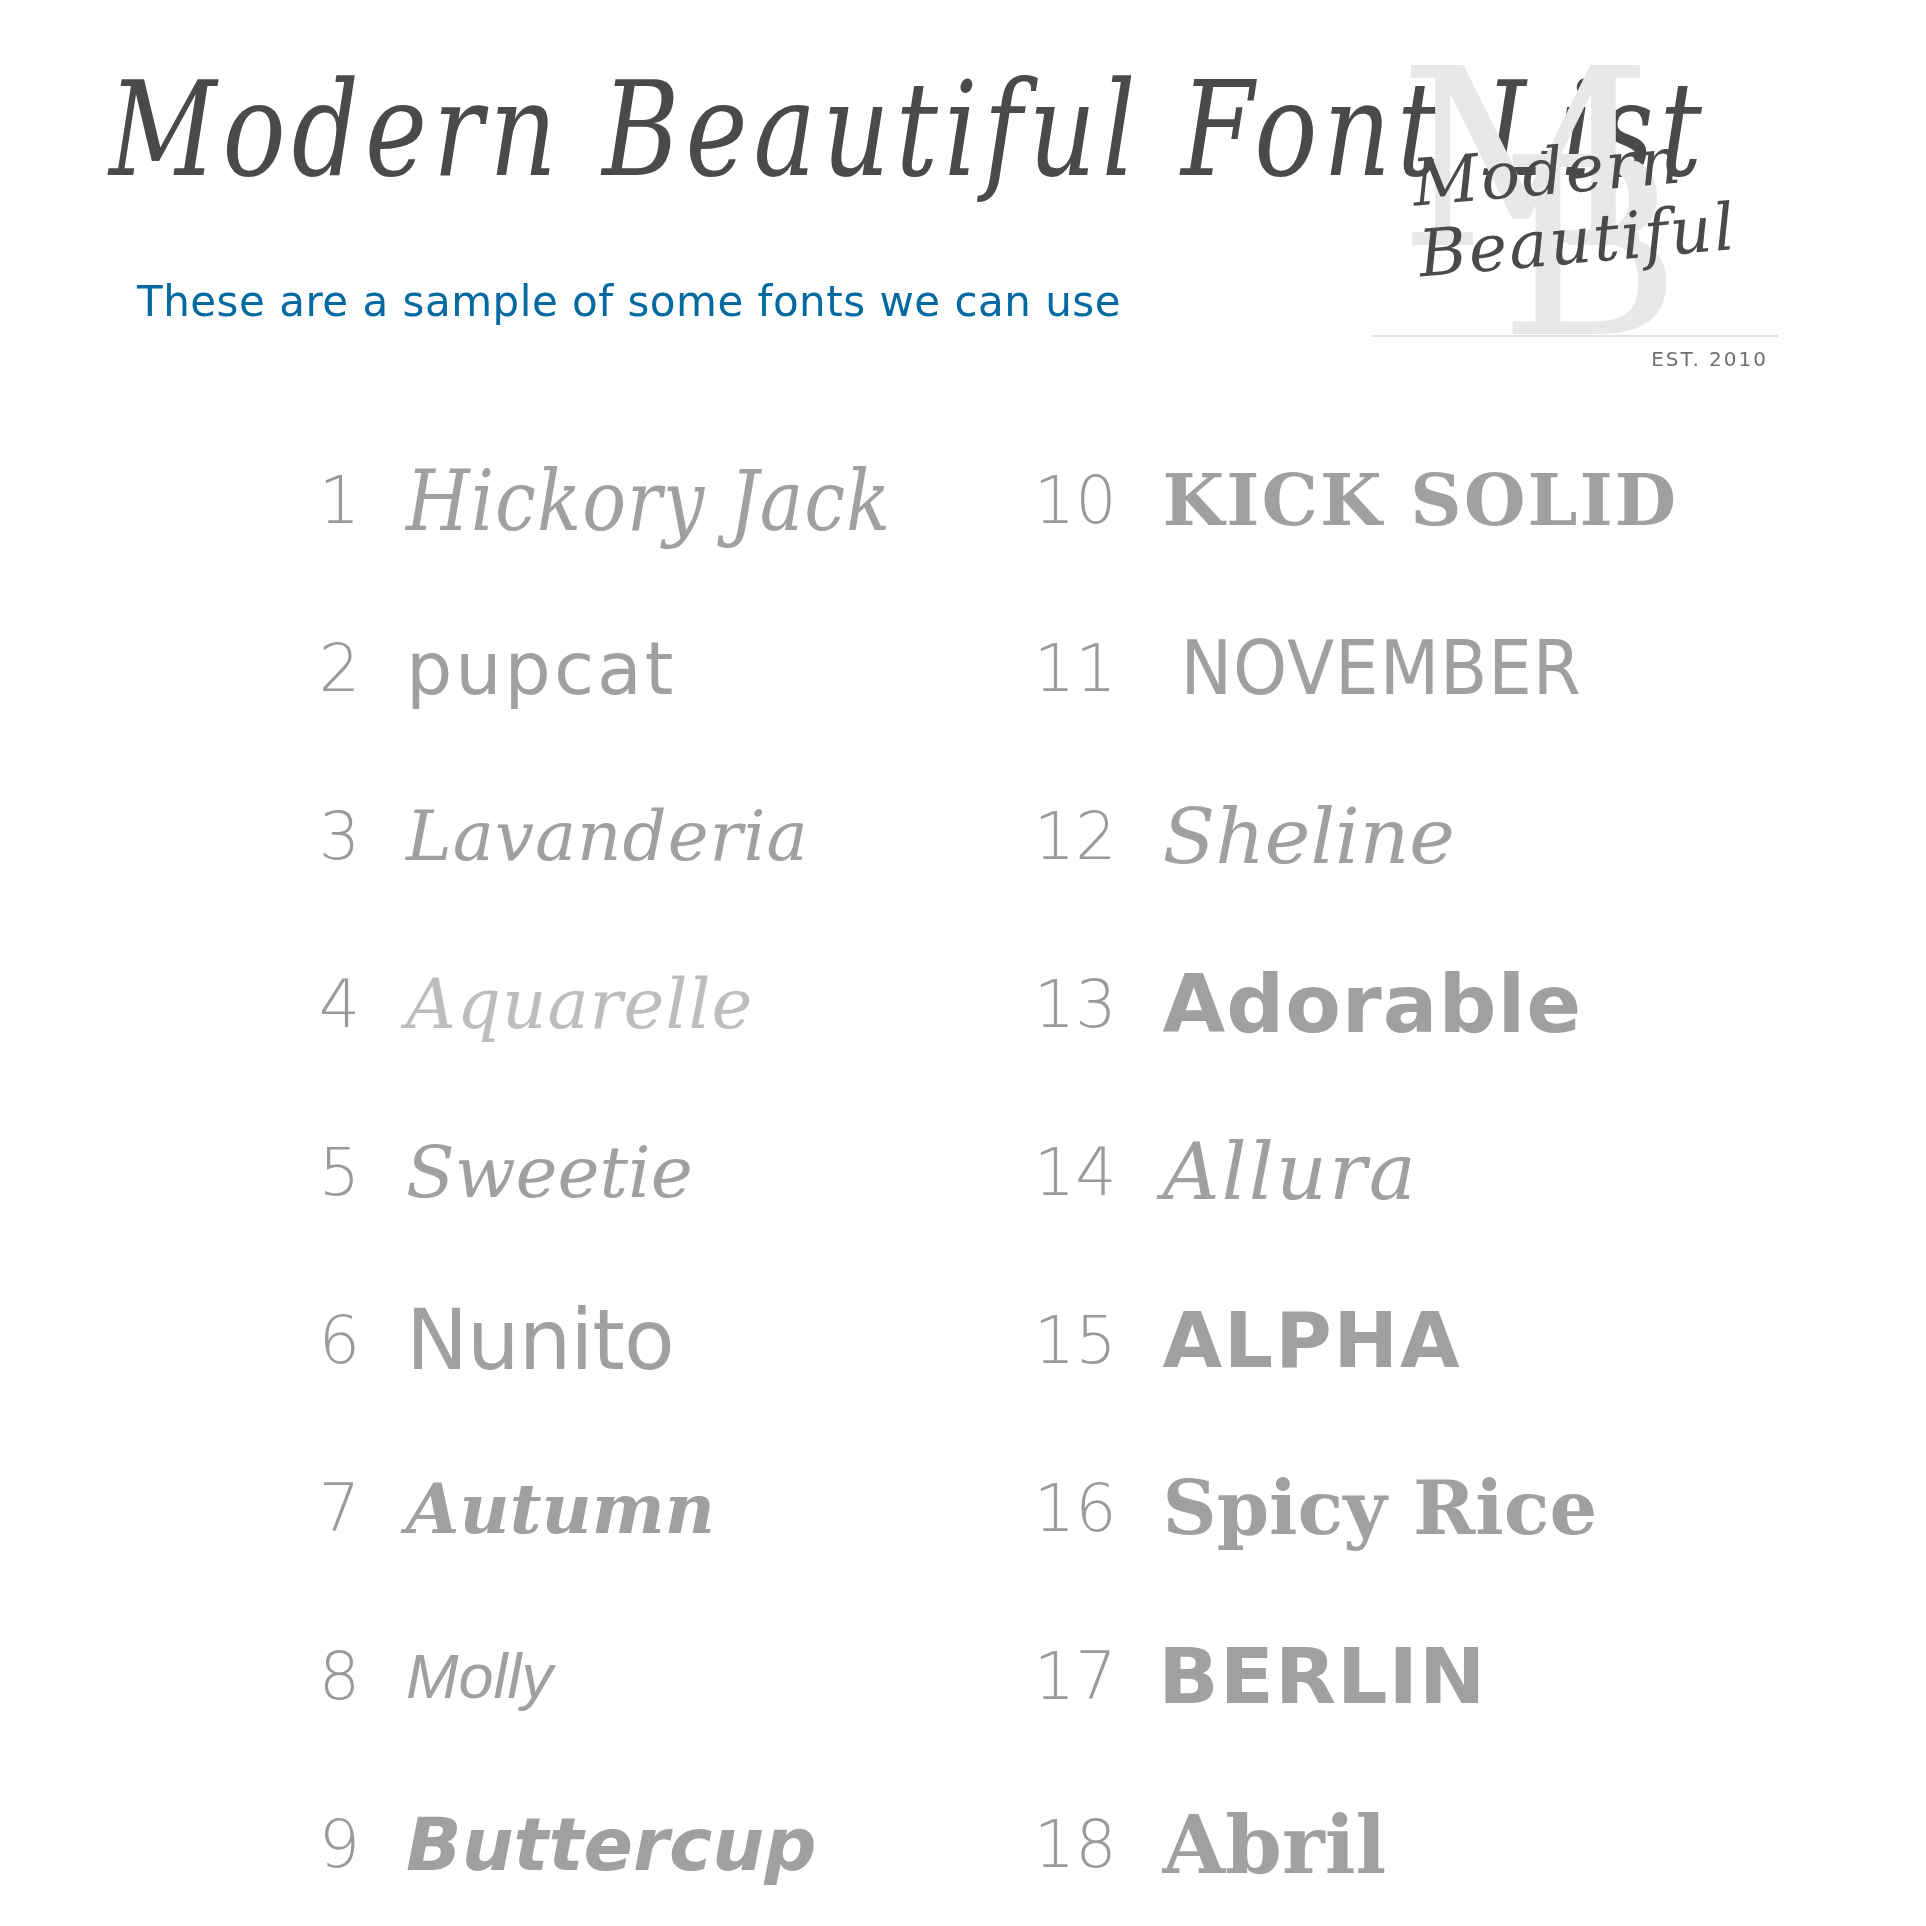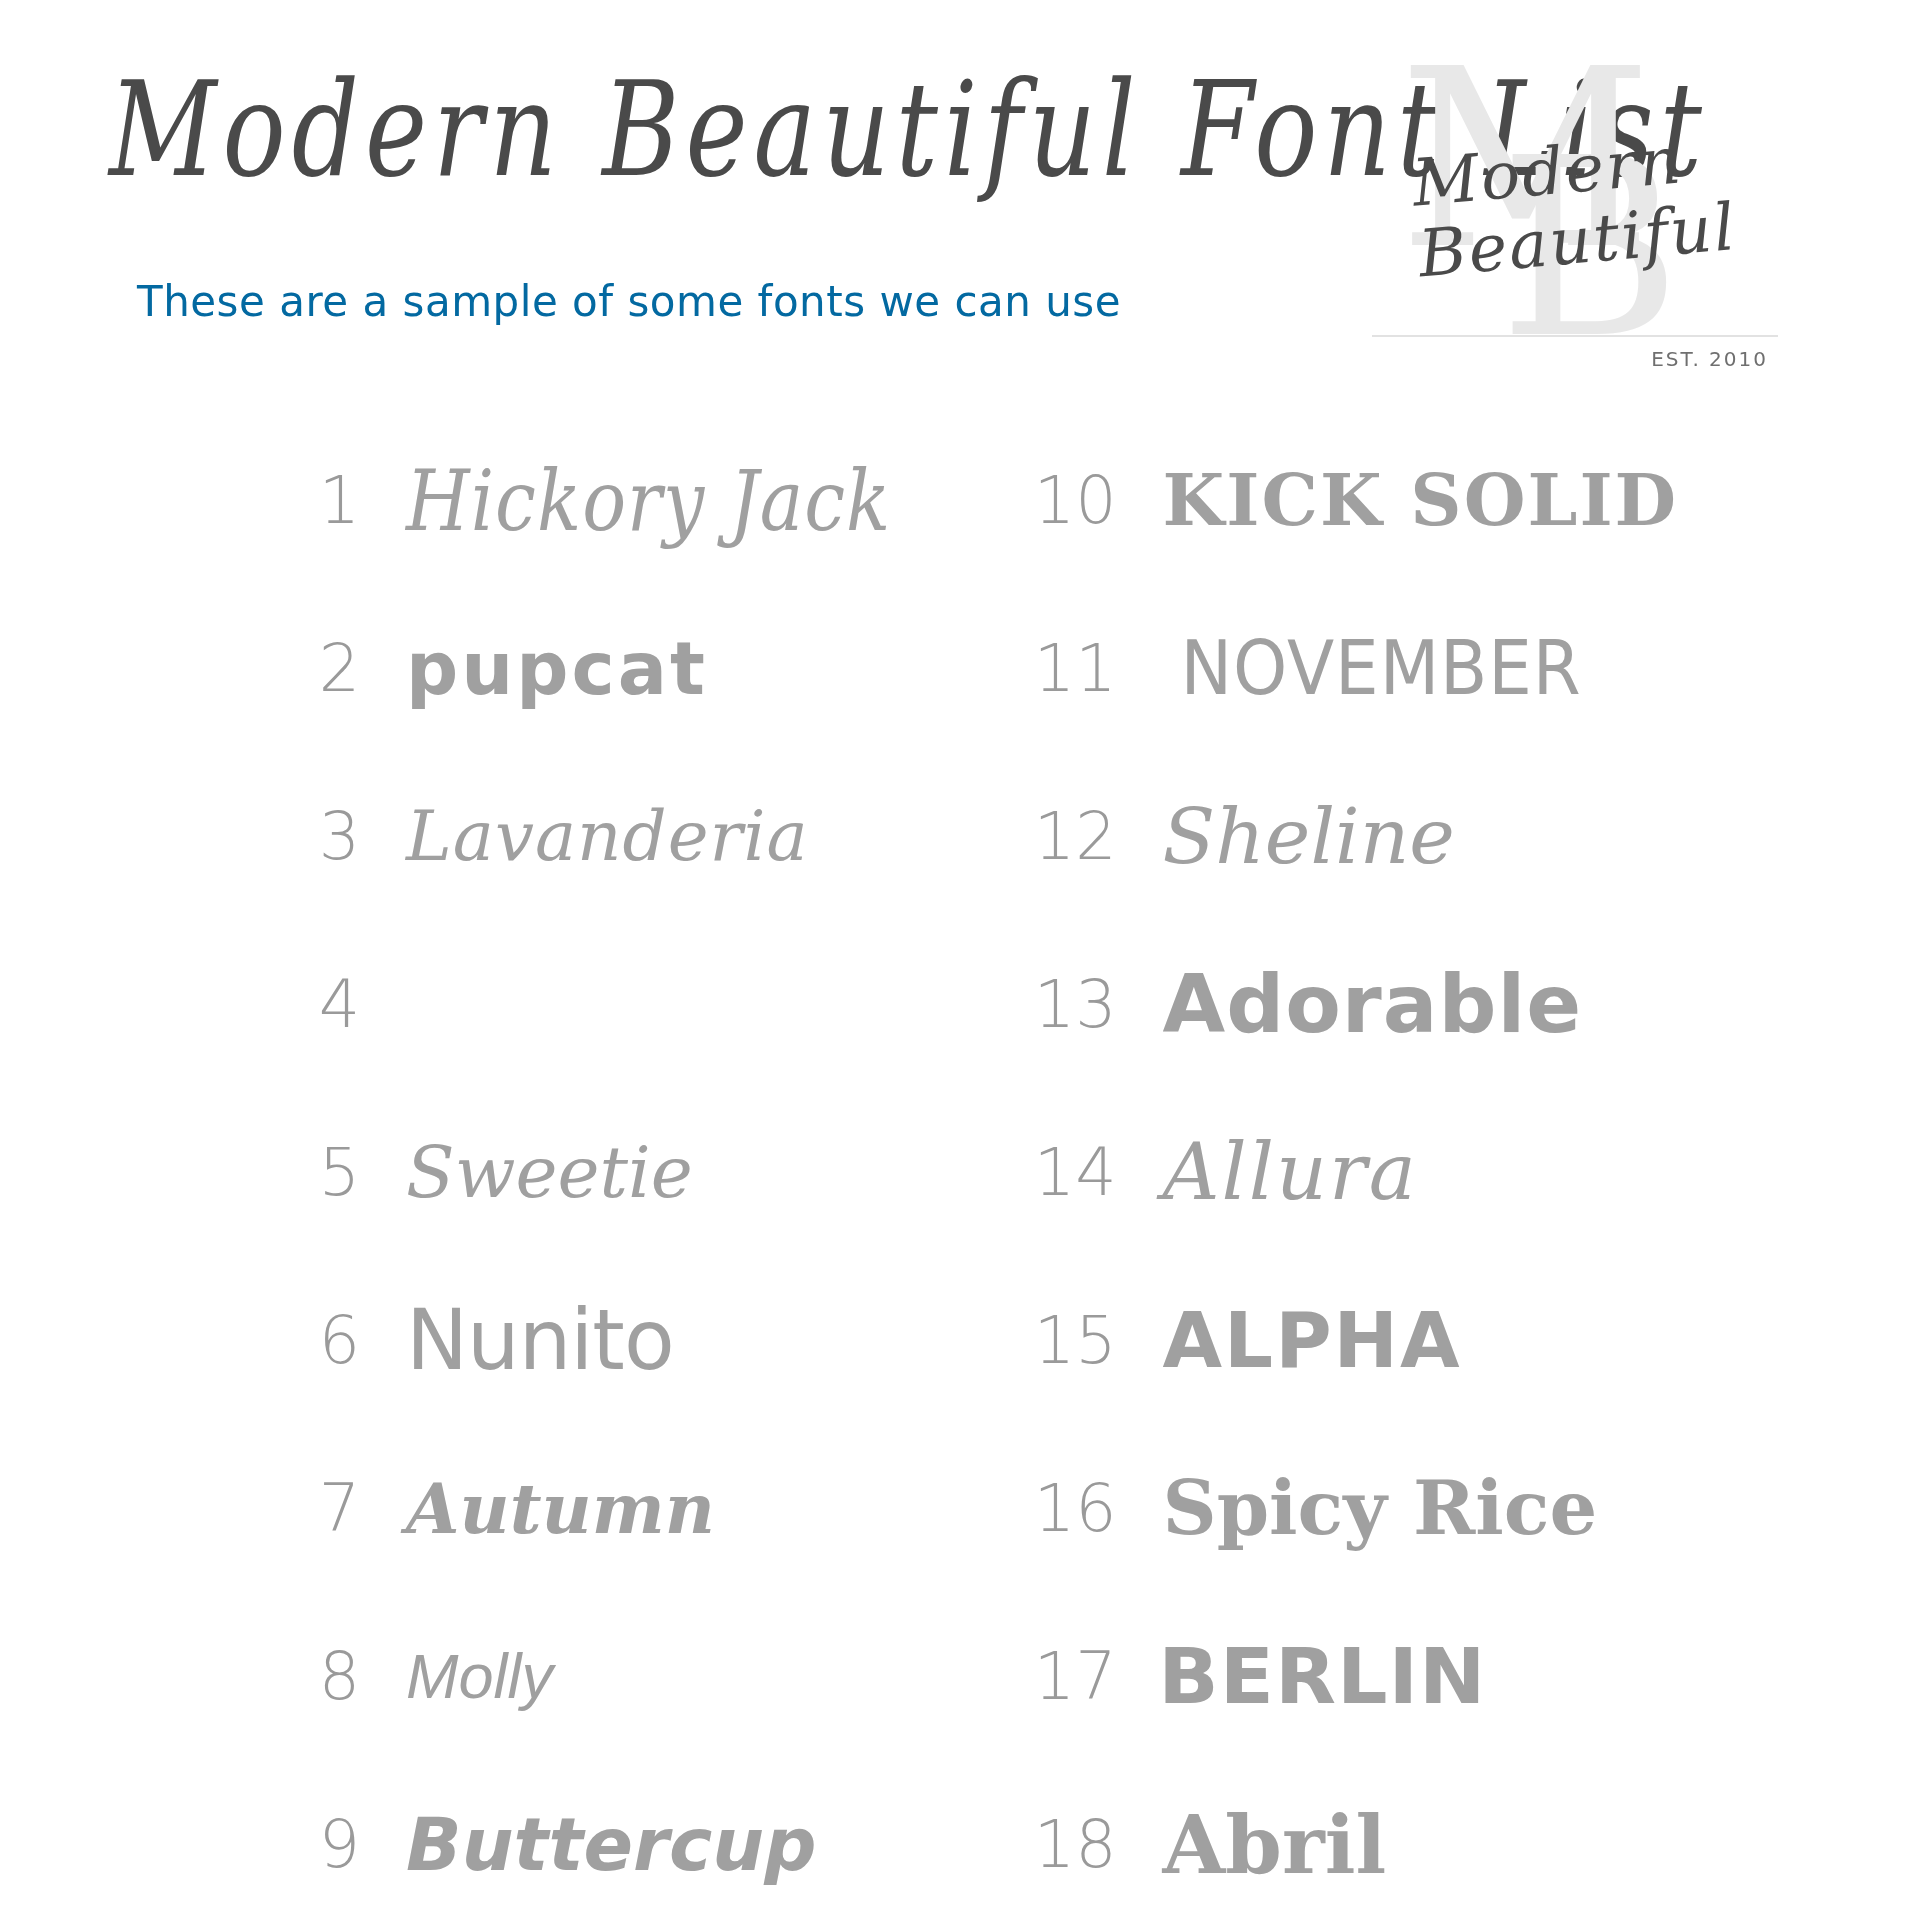--- a/index.html
+++ b/index.html
@@ -139,21 +139,21 @@
   .col.right .num { width: 149px; flex: 0 0 149px; }
 
   .sample {
     color: #a0a0a0;
     white-space: nowrap;
     line-height: 1;
   }
 
   
   .f-hickory   { font-family:"DejaVu Serif",serif; font-style:italic; font-size:73px; letter-spacing:1px; transform:scaleY(1.15); }
-  .f-pupcat    { font-family:"DejaVu Sans",sans-serif; font-size:73px; letter-spacing:3px; text-transform:lowercase; font-weight:700; }
+  .f-pupcat    { font-family:"DejaVu Sans",sans-serif; font-size:73px; letter-spacing:3px; text-transform:lowercase; font-weight:400; }
   .f-lavanderia{ font-family:"DejaVu Serif",serif; font-style:italic; font-size:69px; letter-spacing:1px; }
   .f-aquarelle { font-family:"DejaVu Serif",serif; font-style:italic; font-size:69px; color:#bdbdbd; letter-spacing:1px; }
   .f-sweetie   { font-family:"DejaVu Serif",serif; font-style:italic; font-weight:normal; font-size:71px; }
   .f-nunito    { font-family:"DejaVu Sans",sans-serif; font-size:83px; font-weight:400; letter-spacing:-1px; }
   .f-autumn    { font-family:"DejaVu Serif",serif; font-style:italic; font-weight:bold; font-size:69px; }
   .f-molly     { font-family:Liberation Sans, sans-serif; font-style:italic; font-size:63px; }
   .f-buttercup { font-family:"DejaVu Sans",sans-serif; font-style:italic; font-weight:bold; font-size:73px; }
 
   .f-kicksolid { font-family:"DejaVu Serif",serif; font-weight:bold; font-size:71px; letter-spacing:2px; }
   .f-november  { font-family:"DejaVu Sans",sans-serif; font-size:75px; letter-spacing:1px; transform:scaleX(0.92); }
@@ -200,20 +200,21 @@
       <span class="sample f-pupcat">pupcat</span>
     </div>
 
     <div class="row">
       <span class="num">3</span>
       <span class="sample f-lavanderia">Lavanderia</span>
     </div>
 
     <div class="row">
       <span class="num">4</span>
+      <span class="sample f-aquarelle">Aquarelle</span>
     </div>
 
     <div class="row">
       <span class="num">5</span>
       <span class="sample f-sweetie">Sweetie</span>
     </div>
 
     <div class="row">
       <span class="num">6</span>
       <span class="sample f-nunito">Nunito</span>

